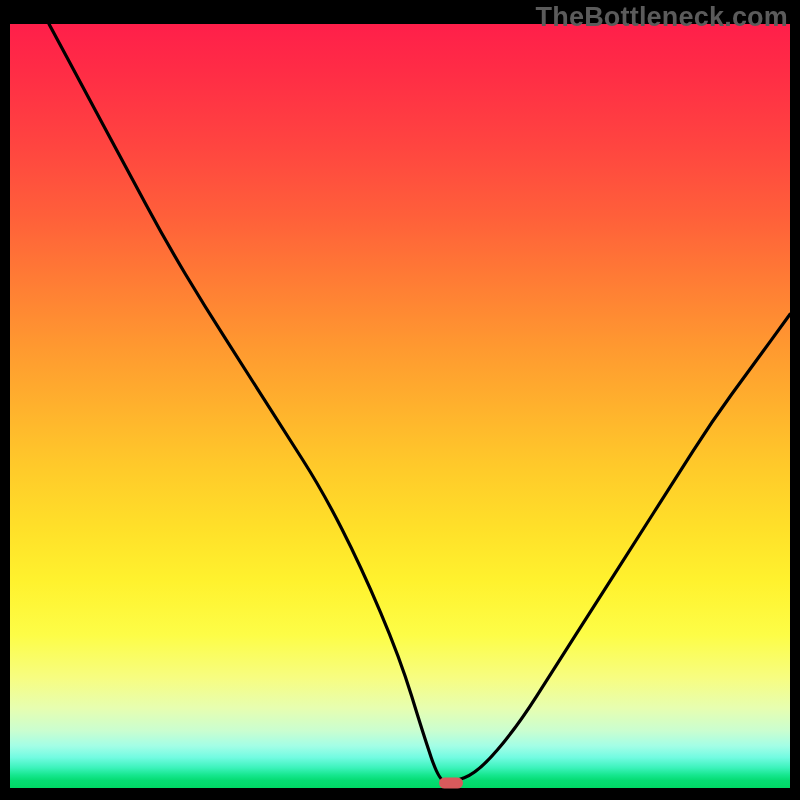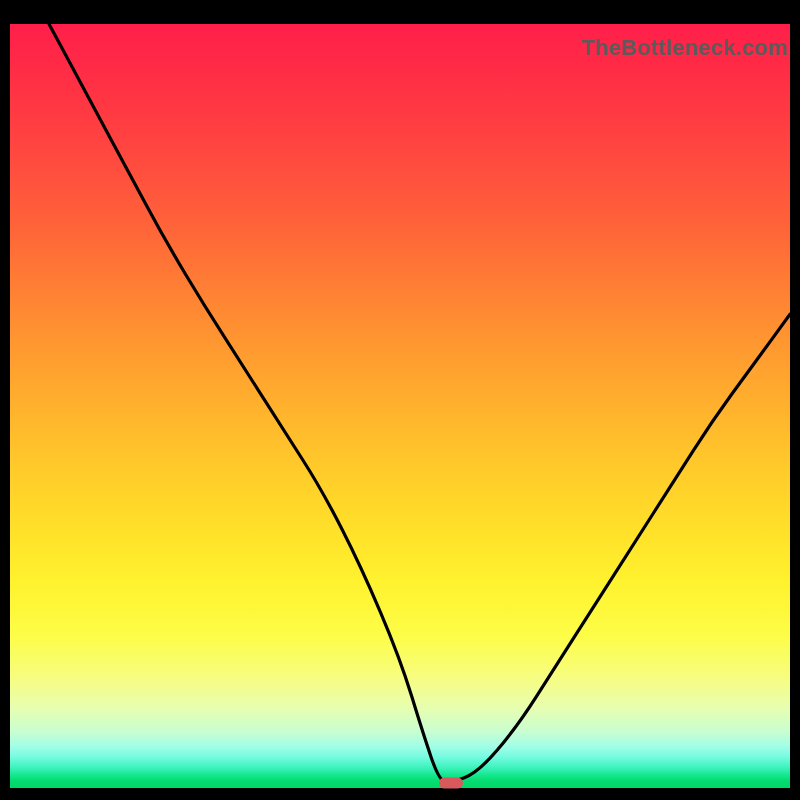--- a/index.html
+++ b/index.html
@@ -15,26 +15,25 @@
     position: relative;
     width: 800px;
     height: 800px;
     background: #000;
   }
   .watermark {
     position: absolute;
     top: 2px;
     right: 12px;
     color: #5b5b5b;
-    font-size: 22px;
+    font-size: 27px;
     font-weight: 600;
     letter-spacing: 0.2px;
     z-index: 10;
     user-select: none;
-    margin-top: 33px;
   }
   .plot-area {
     position: absolute;
     left: 10px;
     top: 24px;
     width: 780px;
     height: 764px;
   }
   .bg-gradient {
     position: absolute;

